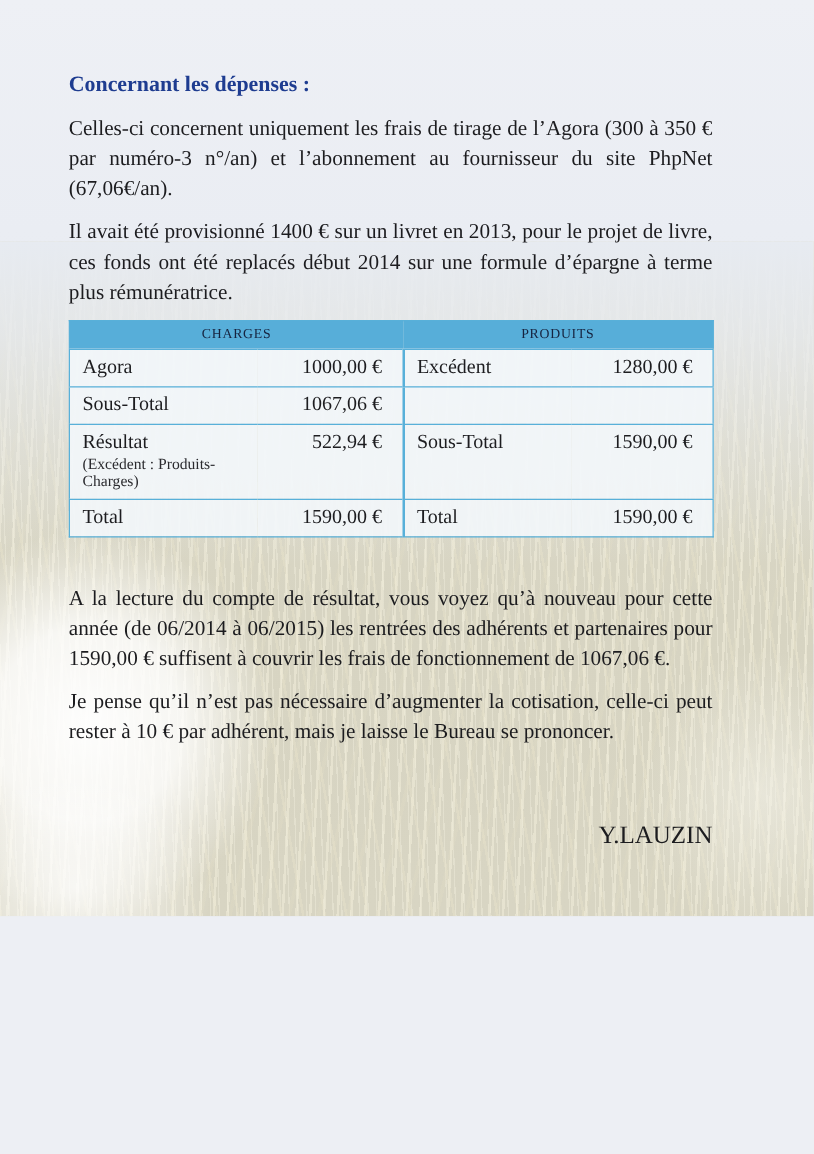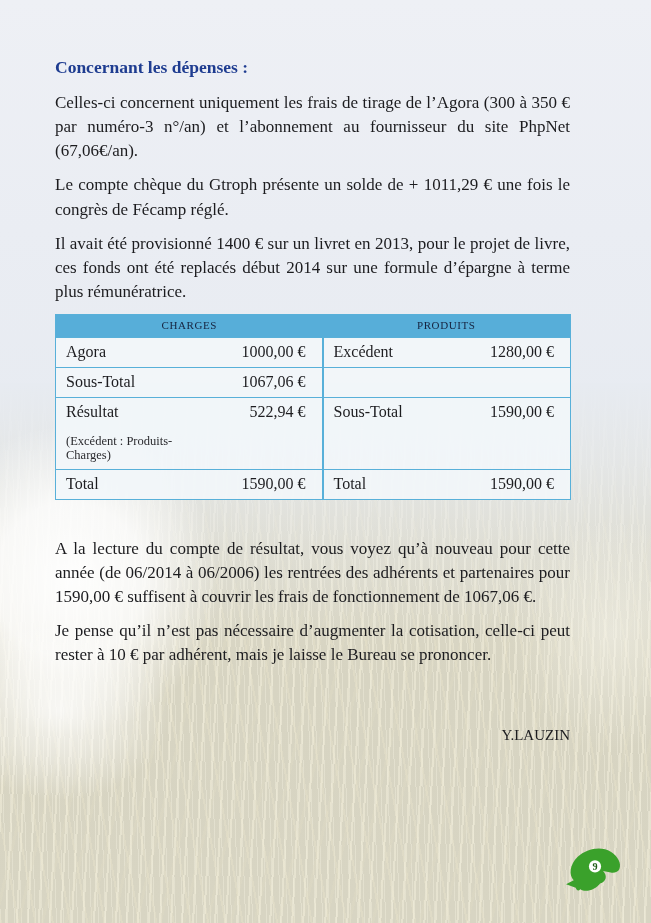--- a/index.html
+++ b/index.html
@@ -4,21 +4,21 @@
 <style>
   * { box-sizing: border-box; }
   html, body { margin: 0; padding: 0; }
   body {
     width: 651px; height: 923px;
     font-family: "Liberation Serif", "DejaVu Serif", serif;
     background: #edeff4;
   }
   .page {
     position: relative;
-    width: 651px; height: 923px;
+    width: 651px; height: 733px;
     overflow: hidden;
     background: linear-gradient(180deg, #eef0f5 0%, #eaedf3 25%, #e7ebf1 48%, #e6eaf0 60%);
     color: #1d1d20;
   }
   
   .bg-grass {
     position: absolute; left: 0; right: 0; bottom: 0; height: 540px;
     z-index: 1;
     background-image:
       linear-gradient(180deg, #e7ebf1 0%, rgba(231,235,241,0.75) 14%, rgba(231,235,241,0.35) 30%, rgba(231,235,241,0) 48%),
@@ -82,27 +82,27 @@
     font-size: 16px;
     padding: 5px 8px 6px 10px;
     vertical-align: top;
   }
   .fin-table td.val { text-align: right; padding-right: 16px; }
   .fin-table td.rsep { border-left: 2px solid #58b0d9; }
   .fin-table .sub {
     display: block;
     font-size: 12.5px;
     line-height: 1.15;
-    margin-top: 13px;
+    margin-top: 1px;
     color: #2a2a2e;
   }
   .content p.after { margin-top: 37px; }
   .signature {
     text-align: right;
-    font-size: 15px;
+    font-size: 20px;
     margin-top: 60px;
     color: #1c1c1f;
   }
   .leaf {
     position: absolute;
     left: 563px; top: 842px;
     width: 63px; height: 58px;
     z-index: 3;
   }
   .leaf text {
@@ -116,21 +116,20 @@
 <div class="page">
   <div class="bg-grass"></div>
   <div class="bg-blob blob1"></div>
   <div class="bg-blob blob2"></div>
   <div class="bg-blob blob3"></div>
 
   <div class="content">
     <h1 class="heading">Concernant les dépenses :</h1>
 
     <p>Celles-ci concernent uniquement les frais de tirage de l’Agora (300 à 350 € par numéro-3 n°/an) et l’abonnement au fournisseur du site PhpNet (67,06€/an).</p>
-    <p>Le compte chèque du Gtroph présente un solde de + 1011,29 € une fois le congrès de Fécamp réglé.</p>
     <p>Il avait été provisionné 1400 € sur un livret en 2013, pour le projet de livre, ces fonds ont été replacés début 2014 sur une formule d’épargne à terme plus rémunératrice.</p>
 
     <table class="fin-table">
       <colgroup>
         <col style="width:150px">
           <col style="width:117px">
           <col style="width:134px">
           <col style="width:114px">
       </colgroup>
       <thead>
@@ -163,21 +162,21 @@
         </tr>
         <tr>
           <td class="lbl">Total</td>
           <td class="val">1590,00 €</td>
           <td class="lbl rsep">Total</td>
           <td class="val">1590,00 €</td>
         </tr>
       </tbody>
     </table>
 
-    <p class="after">A la lecture du compte de résultat, vous voyez qu’à nouveau pour cette année (de 06/2014 à 06/2006) les rentrées des adhérents et partenaires pour 1590,00 € suffisent à couvrir les frais de fonctionnement de 1067,06 €.</p>
+    <p class="after">A la lecture du compte de résultat, vous voyez qu’à nouveau pour cette année (de 06/2014 à 06/2015) les rentrées des adhérents et partenaires pour 1590,00 € suffisent à couvrir les frais de fonctionnement de 1067,06 €.</p>
     <p>Je pense qu’il n’est pas nécessaire d’augmenter la cotisation, celle-ci peut rester à 10 € par adhérent, mais je laisse le Bureau se prononcer.</p>
 
     <div class="signature">Y.LAUZIN</div>
   </div>
 
   <svg class="leaf" viewBox="0 0 62 57" aria-hidden="true">
     <path d="M12.5 45 L3 41.5 L10.5 37.5
              C5.5 33 6.5 22 14.5 14.5
              C23 6.5 37.5 3.5 47 9.5
              C54 14 57.8 21 55.5 26.5

